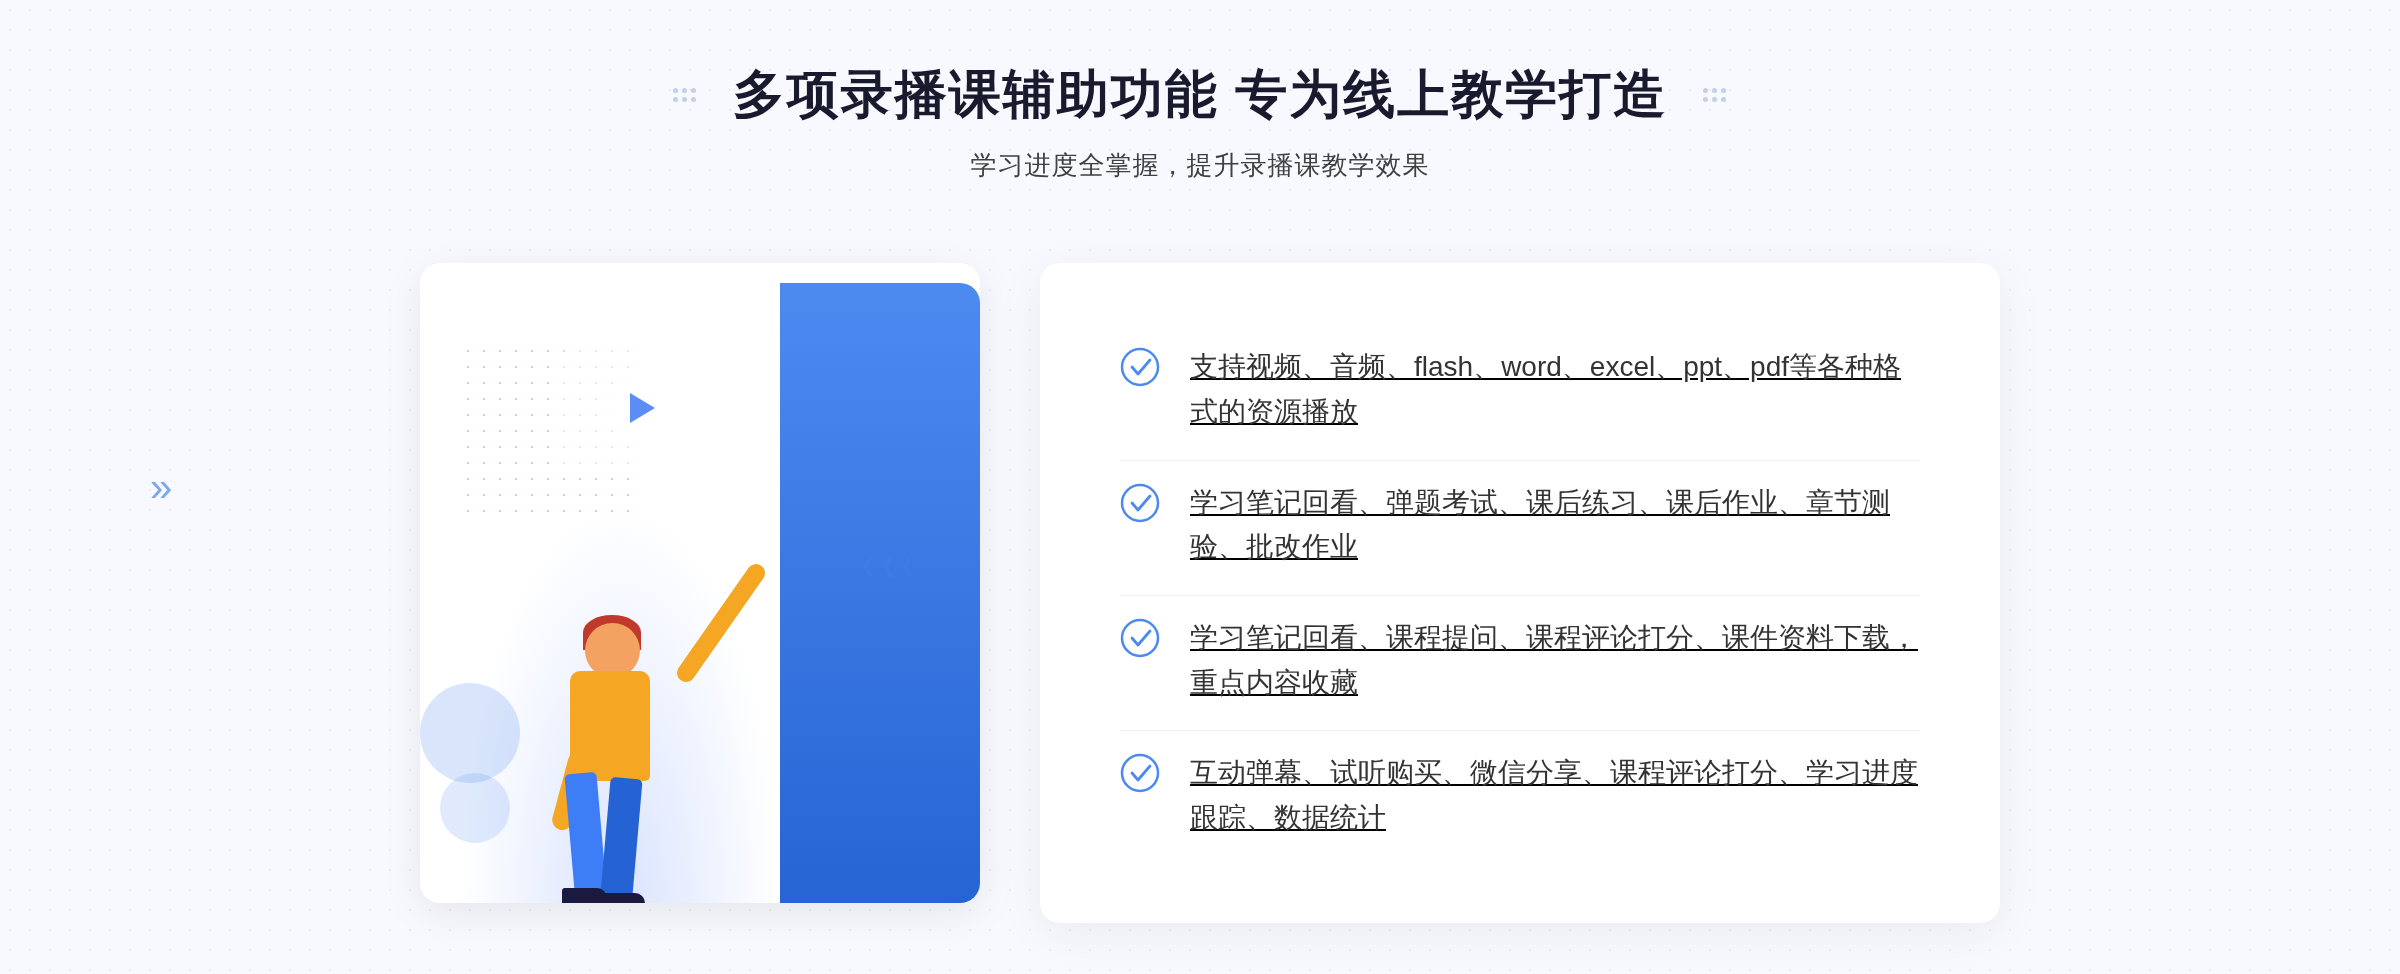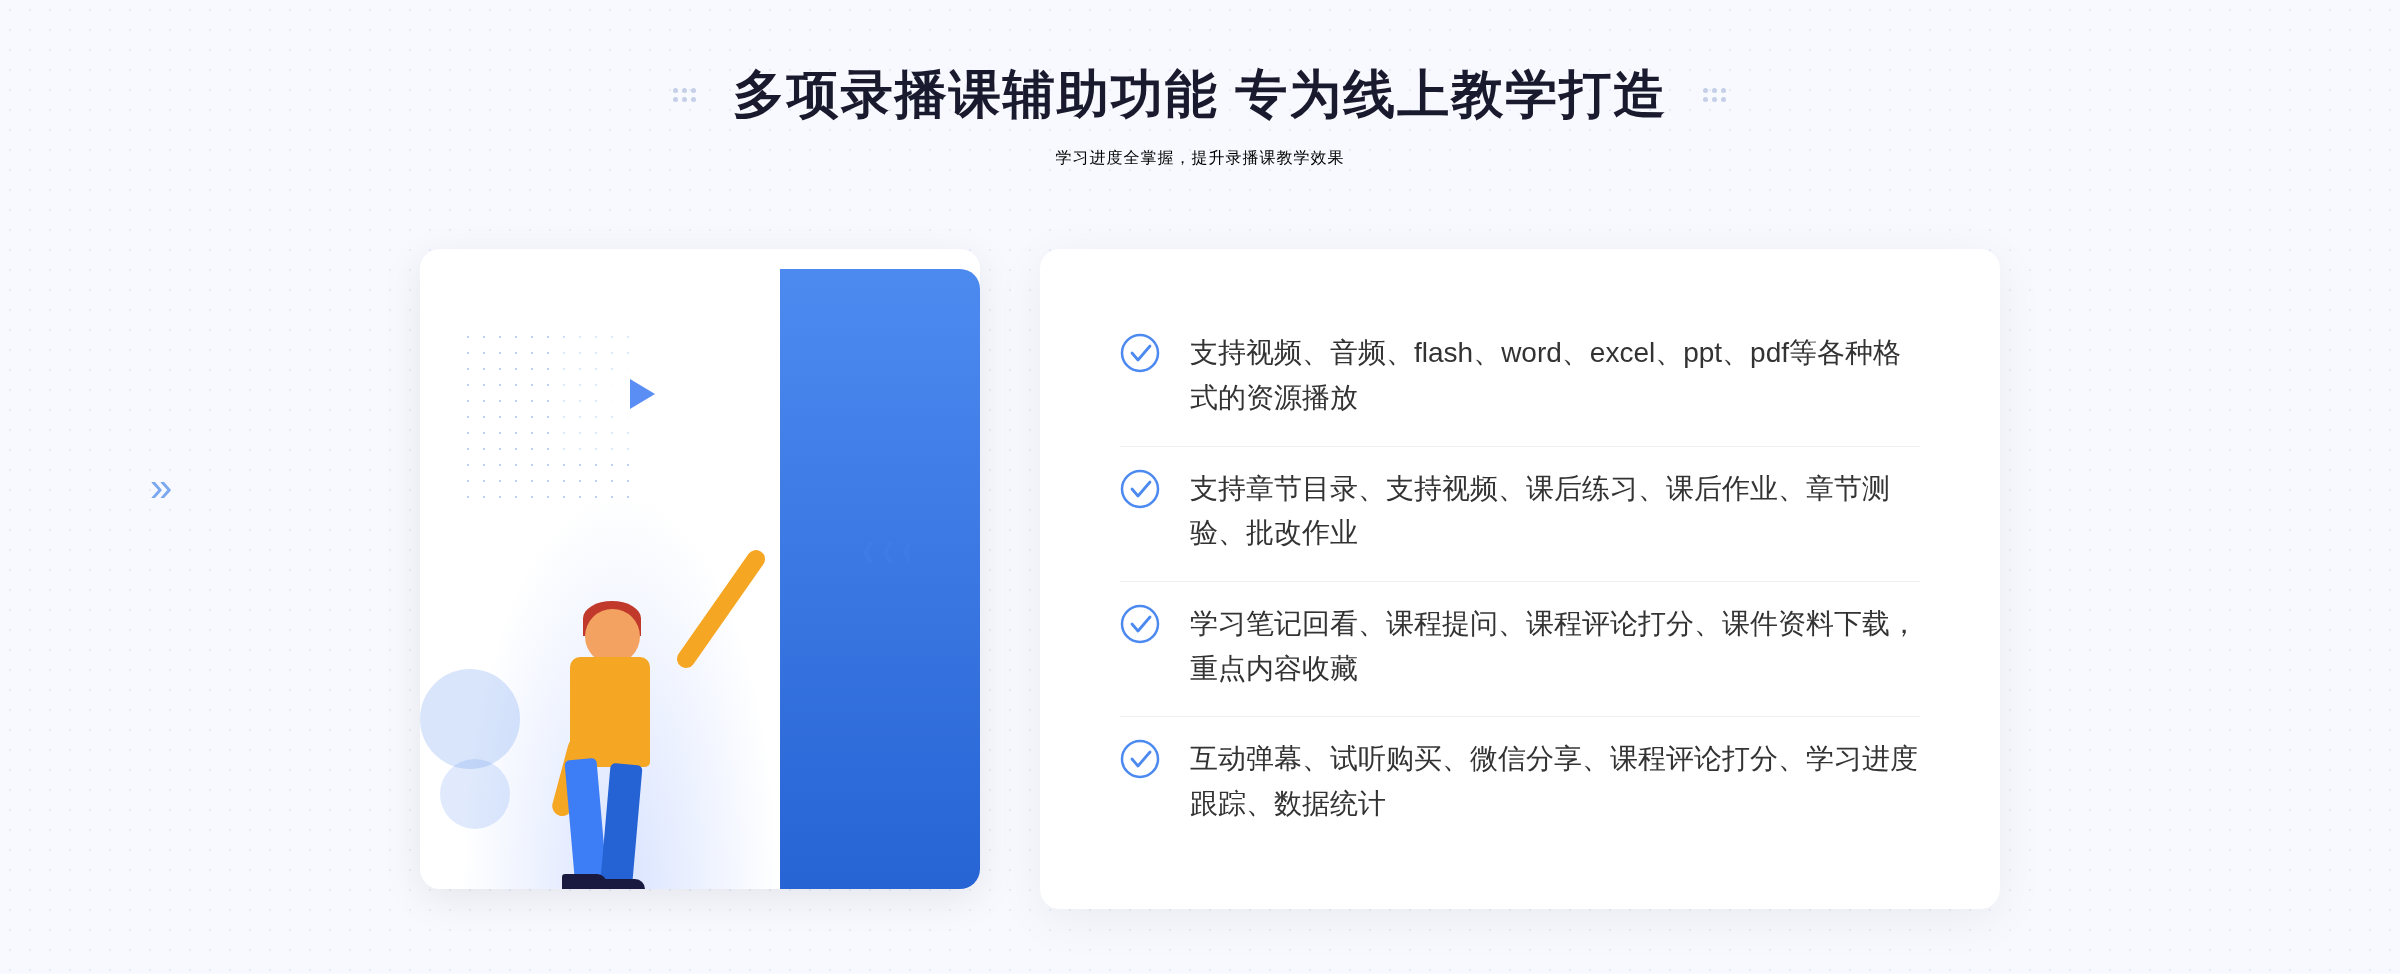--- a/index.html
+++ b/index.html
@@ -79,22 +79,22 @@
     }
 
     .main-title {
       font-size: 52px;
       font-weight: 700;
       color: #1a1a2e;
       letter-spacing: 2px;
     }
 
     .sub-title {
-      font-size: 16px;
-      color: #000000;
+      font-size: 26px;
+      color: #404040;
       letter-spacing: 1px;
     }
 
     .content-section {
       display: flex;
       align-items: stretch;
       width: 1600px;
       position: relative;
       z-index: 2;
       gap: 0;
@@ -368,20 +368,21 @@
       margin-top: 20px;
       margin-bottom: 20px;
       z-index: 1;
     }
 
     .feature-item {
       display: flex;
       align-items: flex-start;
       gap: 30px;
       padding: 20px 0;
+      text-decoration: underline;
     }
 
     .feature-item + .feature-item {
       border-top: 1px solid #f0f0f0;
     }
 
     .check-icon {
       width: 40px;
       height: 40px;
       flex-shrink: 0;
@@ -486,21 +487,21 @@
         <span class="feature-text">支持视频、音频、flash、word、excel、ppt、pdf等各种格式的资源播放</span>
       </div>
 
       <div class="feature-item">
         <div class="check-icon">
           <svg viewBox="0 0 40 40" fill="none" xmlns="http://www.w3.org/2000/svg">
             <circle cx="20" cy="20" r="18" stroke="#4d8af0" stroke-width="2.5"></circle>
             <polyline points="12,20 18,27 30,13" stroke="#4d8af0" stroke-width="2.8" stroke-linecap="round" stroke-linejoin="round"></polyline>
           </svg>
         </div>
-        <span class="feature-text">支持章节目录、支持视频、课后练习、课后作业、章节测验、批改作业</span>
+        <span class="feature-text">学习笔记回看、弹题考试、课后练习、课后作业、章节测验、批改作业</span>
       </div>
 
       <div class="feature-item">
         <div class="check-icon">
           <svg viewBox="0 0 40 40" fill="none" xmlns="http://www.w3.org/2000/svg">
             <circle cx="20" cy="20" r="18" stroke="#4d8af0" stroke-width="2.5"></circle>
             <polyline points="12,20 18,27 30,13" stroke="#4d8af0" stroke-width="2.8" stroke-linecap="round" stroke-linejoin="round"></polyline>
           </svg>
         </div>
         <span class="feature-text">学习笔记回看、课程提问、课程评论打分、课件资料下载，重点内容收藏</span>

